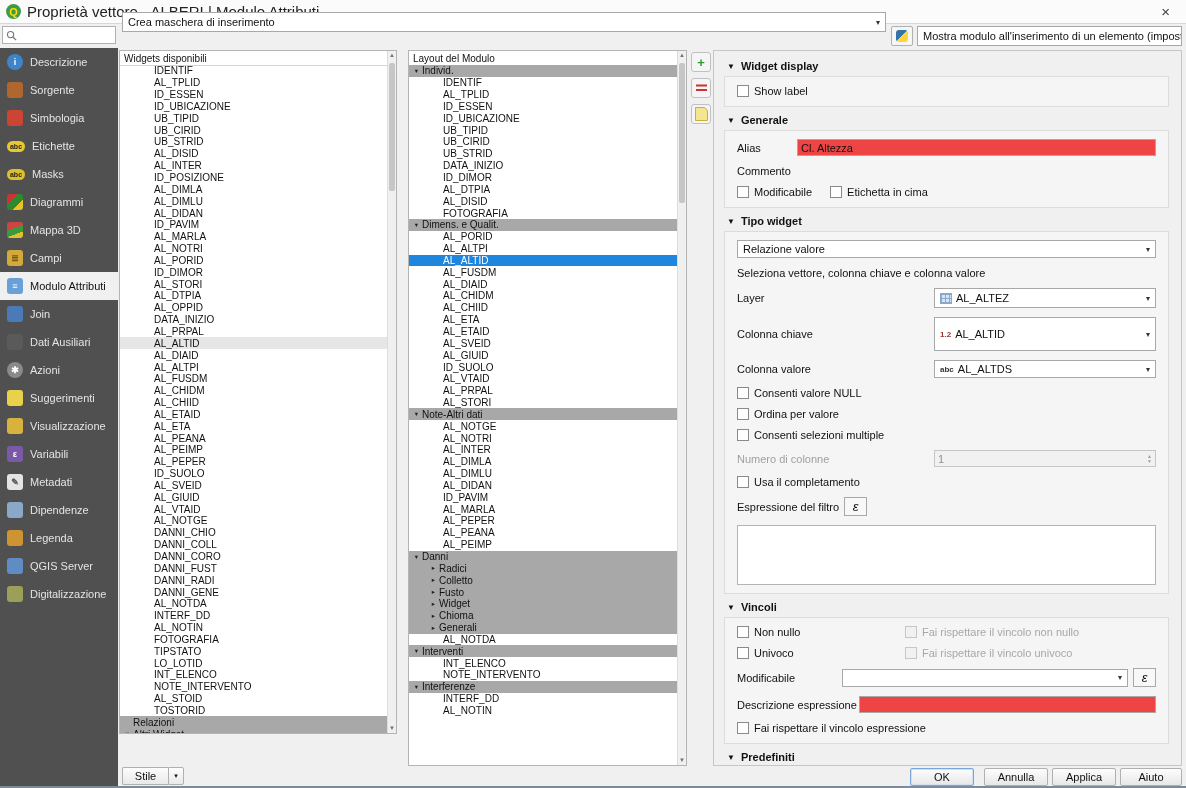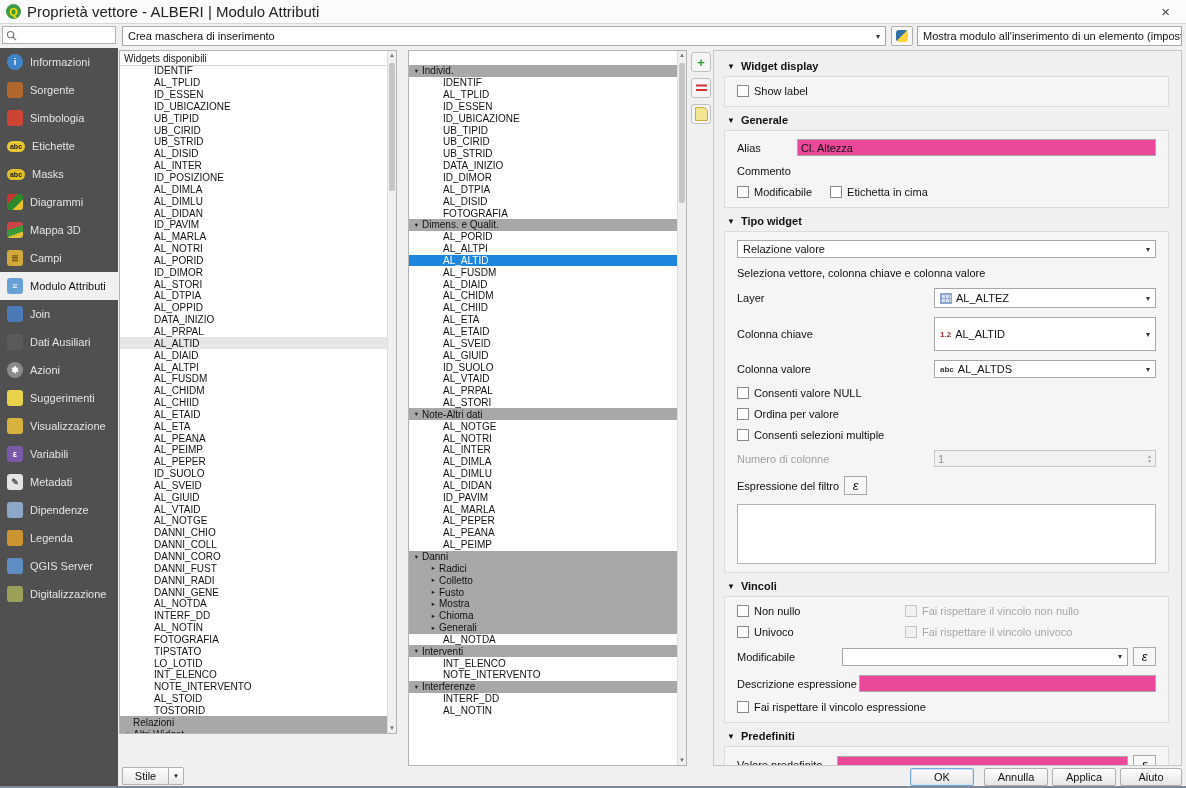--- a/index.html
+++ b/index.html
@@ -12,21 +12,21 @@
   .qgis-logo{width:15px;height:15px;border-radius:50%;background:#3f9b45;color:#ffe000;
              font-weight:bold;font-size:11px;display:flex;align-items:center;justify-content:center;flex:none}
   .win-title{font-size:15px;color:#222}
   .win-close{margin-left:auto;margin-right:16px;font-size:15px;color:#444}
   
   .search-box{position:absolute;left:2px;top:26px;width:114px;height:18px;background:#fff;
               border:1px solid #b0b0b0;box-sizing:border-box;display:flex;align-items:center;padding-left:3px}
   .combo{background:#fff;border:1px solid #a8a8a8;display:flex;align-items:center;
          font-size:11px;box-sizing:border-box;padding:0 5px;height:20px;white-space:nowrap;overflow:hidden}
   .combo .combo-arrow{margin-left:auto;font-size:8px;color:#333;padding-left:5px}
-  #editor-combo{position:absolute;left:122px;top:26px;width:764px}
+  #editor-combo{position:absolute;left:122px;top:12px;width:764px}
   .py-btn{position:absolute;left:891px;top:26px;width:22px;height:20px;background:#f6f6f6;
           border:1px solid #b0b0b0;border-radius:2px;display:flex;align-items:center;justify-content:center;box-sizing:border-box}
   .py-ico{width:12px;height:12px;border-radius:3px;background:linear-gradient(135deg,#3572a5 50%,#ffd43b 50%)}
   #showform-combo{position:absolute;left:917px;top:26px;width:265px}
   
   .sidebar{position:absolute;left:0;top:48px;width:118px;height:740px;background:#505050;overflow:hidden}
   .side-item{height:28px;display:flex;align-items:center;gap:7px;padding-left:7px;
              color:#e4e4e4;font-size:11px;white-space:nowrap}
   .side-item.active{background:#f0f0f0;color:#111}
   .side-icon{width:16px;height:16px;border-radius:3px;flex:none;display:flex;align-items:center;
@@ -60,21 +60,21 @@
   .red-eq{width:11px;height:2.5px;background:#cc3333;box-shadow:0 -4.5px 0 #cc3333;margin-top:4px}
   .yellow-page{width:11px;height:12px;background:#f4e690;border:1px solid #c8b040;border-top-right-radius:5px}
   
   #props{position:absolute;left:713px;top:50px;width:469px;height:716px;background:#f0f0f0;
          border:1px solid #c6c6c6;box-sizing:border-box;padding:2px 12px 0 10px;overflow:hidden}
   .sec-header{display:flex;align-items:center;gap:6px;font-size:11px;font-weight:bold;margin:7px 0 4px 3px}
   .sec-arrow{font-size:8px;font-weight:normal}
   .sec-box{background:#f5f5f5;border:1px solid #dcdcdc;padding:8px 12px;margin-bottom:3px}
   .form-row{display:flex;align-items:center;margin-bottom:9px;font-size:11px}
   .form-row:last-child{margin-bottom:1px}
-  .text-input{background:#ec4899;border:1px solid #a8a8a8;height:17px;box-sizing:border-box;
+  .text-input{background:#ef4444;border:1px solid #a8a8a8;height:17px;box-sizing:border-box;
               font-size:11px;padding:0 3px;display:flex;align-items:center}
   .grow{flex:1}
   .w222{width:222px;flex:none}
   .cbwrap{display:flex;align-items:flex-end}
   .cbox{width:12px;height:12px;background:#fff;border:1px solid #8a8a8a;font-size:10px;line-height:11px;
         text-align:center;margin-right:5px;flex:none;box-sizing:border-box;color:#111}
   .cbwrap.disabled .cbox{border-color:#c6c6c6;background:#f1f1f1}
   .cbwrap.disabled .cblabel{color:#a8a8a8}
   .cblabel{font-size:11px}
   .fx-btn{width:23px;height:19px;border:1px solid #a8a8a8;background:#f8f8f8;display:flex;align-items:center;
@@ -127,21 +127,21 @@
   <span class="py-ico"></span>
 </div>
 <div class="combo" id="showform-combo">
   <span>Mostra modulo all'inserimento di un elemento (impostazioni globali)</span>
 
 </div>
 
 <div class="sidebar" id="sidebar">
     <div class="side-item">
       <span class="side-icon circle" style="background: rgb(61, 133, 200); color: rgb(255, 255, 255);">i</span>
-      <span>Informazioni</span>
+      <span>Descrizione</span>
     </div>
     <div class="side-item">
       <span class="side-icon sq" style="background: rgb(176, 103, 47);"></span>
       <span>Sorgente</span>
     </div>
     <div class="side-item">
       <span class="side-icon sq" style="background: rgb(204, 68, 51);"></span>
       <span>Simbologia</span>
     </div>
     <div class="side-item">
@@ -455,20 +455,21 @@
       </div>
     </div>
   <div class="vscroll">
     <span class="arr">▲</span>
     <div class="vthumb" style="top:12px;height:128px"></div>
     <span class="arr dn">▼</span>
   </div>
 </div>
 
 <div class="panel" id="layout-panel">
+  <div class="panel-header">Layout del Modulo</div>
   <div class="list" id="layout-list">
       <div class="lrow group">
         <span class="tree-arrow">▾</span>
         <span class="rtext">Individ.</span>
       </div>
       <div class="lrow item">
         <span class="tree-arrow"></span>
         <span class="rtext">IDENTIF</span>
       </div>
       <div class="lrow item">
@@ -638,21 +639,21 @@
       <div class="lrow subgroup">
         <span class="tree-arrow">▸</span>
         <span class="rtext">Colletto</span>
       </div>
       <div class="lrow subgroup">
         <span class="tree-arrow">▸</span>
         <span class="rtext">Fusto</span>
       </div>
       <div class="lrow subgroup">
         <span class="tree-arrow">▸</span>
-        <span class="rtext">Mostra</span>
+        <span class="rtext">Widget</span>
       </div>
       <div class="lrow subgroup">
         <span class="tree-arrow">▸</span>
         <span class="rtext">Chioma</span>
       </div>
       <div class="lrow subgroup">
         <span class="tree-arrow">▸</span>
         <span class="rtext">Generali</span>
       </div>
       <div class="lrow item">
@@ -791,20 +792,24 @@
     <div class="form-row">
       <span class="grow dim">Numero di colonne</span>
       <div class="spin w222">
         <span>1</span>
         <span class="spin-arrows">
             <span>▲</span>
             <span>▼</span>
           </span>
       </div>
     </div>
+    <div class="form-row cbwrap">
+        <span class="cbox"></span>
+        <span class="cblabel">Usa il completamento</span>
+      </div>
     <div class="form-row">
       <span>Espressione del filtro</span>
       <span class="fx-btn">ε</span>
     </div>
     <div class="filter-area"></div>
   </div>
 
   <div class="sec-header">
     <span class="sec-arrow">▼</span>
     <span>Vincoli</span>

